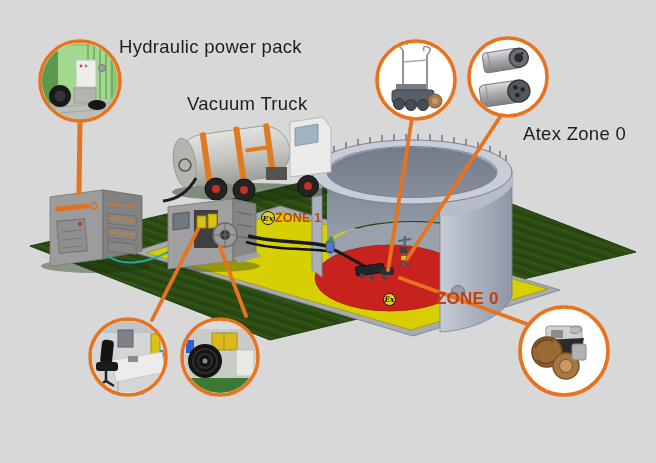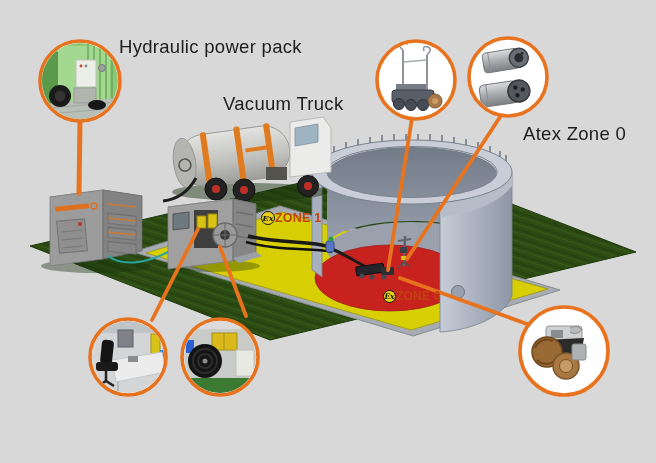--- a/index.html
+++ b/index.html
@@ -6,21 +6,21 @@
   .stage{position:relative;width:656px;height:432px;background:#d8d8d8;overflow:hidden;
          font-family:"Liberation Sans","DejaVu Sans",sans-serif;}
   .stage svg{position:absolute;left:0;top:0;}
   .lbl{position:absolute;color:#1d1d1d;font-size:18.5px;line-height:20.5px;letter-spacing:.3px;white-space:nowrap;}
   .zone-sign{position:absolute;display:flex;align-items:center;}
   .ex-badge{display:flex;align-items:center;justify-content:center;width:14px;height:14px;border-radius:50%;
             background:#e8d019;border:1.6px solid #161616;color:#161616;font-size:8px;font-weight:700;
             font-style:italic;font-family:"DejaVu Serif",serif;box-sizing:border-box;}
   .zone-txt{color:#c2410c;font-weight:700;font-size:12.5px;letter-spacing:.2px;}
   .zone-sign.z0 .ex-badge{width:13px;height:13px;font-size:7.5px;}
-  .zone-sign.z0 .zone-txt{font-size:12px;}
+  .zone-sign.z0 .zone-txt{font-size:17px;margin-left:40px;}
 </style>
 </head>
 <body>
 
 <div class="stage">
 
 <svg width="656" height="463" viewBox="0 0 656 463">
   <defs>
     <pattern id="grassP" width="8" height="8" patternUnits="userSpaceOnUse" patternTransform="rotate(18)">
       <rect width="8" height="8" fill="#2c4c13"></rect>
@@ -293,21 +293,21 @@
         <circle cx="566" cy="366" r="6.5" fill="#c79a66" stroke="#7a5530"></circle>
       </g>
       <rect x="572" y="344" width="14" height="16" rx="2" fill="#b0b1b3" stroke="#88898b"></rect>
     </g>
   </g>
 </svg>
 
   <div class="lbl" style="left:119px;top:37px;">
     <span>Hydraulic power pack</span>
   </div>
-  <div class="lbl" style="left:187px;top:94px;margin-left:36px;">
+  <div class="lbl" style="left:187px;top:94px;">
     <span>Vacuum Truck</span>
   </div>
   <div class="lbl" style="left:523px;top:124px;">
     <div>Atex Zone 0</div>
   </div>
 
   <div class="zone-sign" style="left:261px;top:211px;">
     <span class="ex-badge">Ex</span>
     <span class="zone-txt">ZONE 1</span>
   </div>

